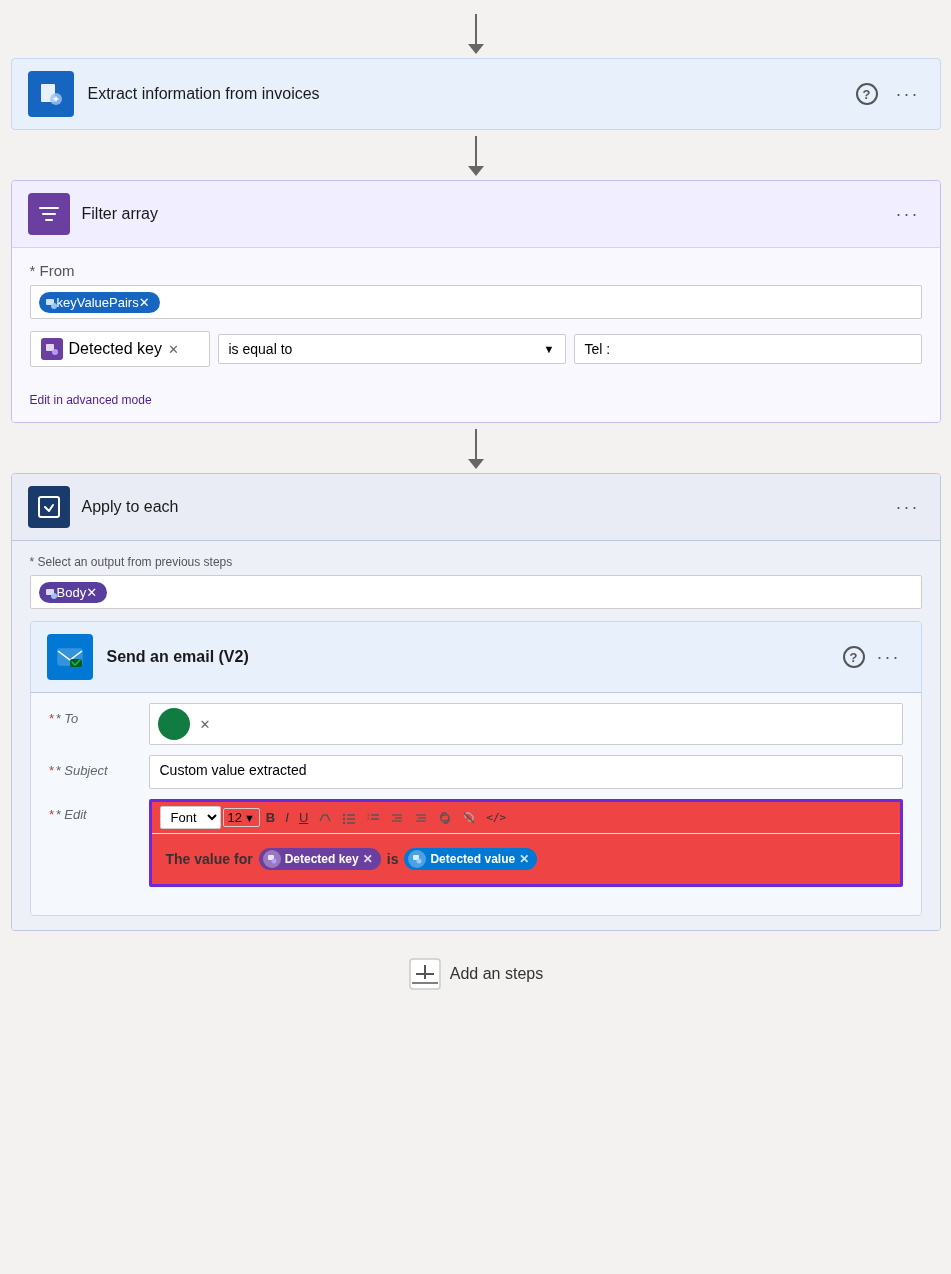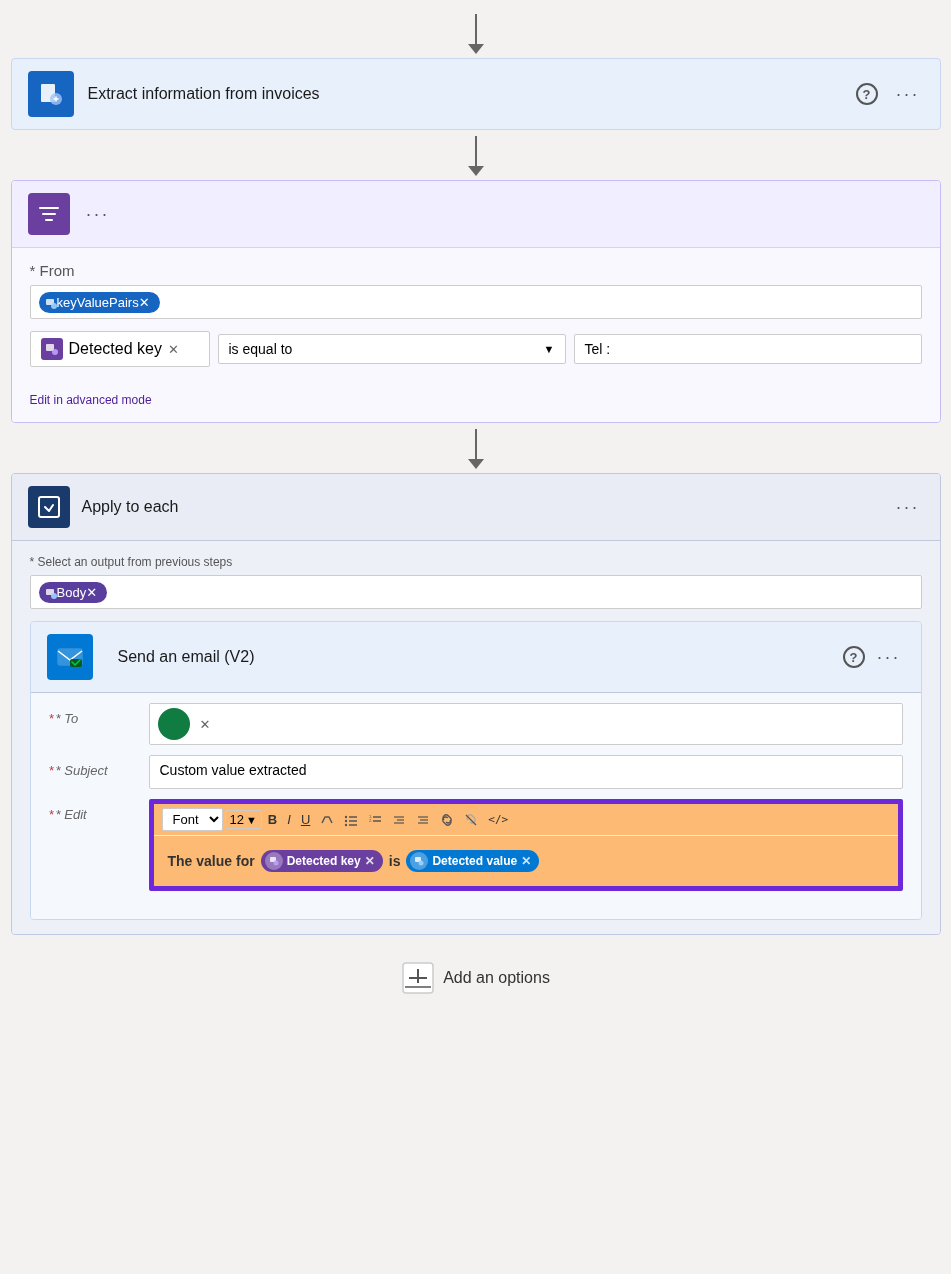--- a/index.html
+++ b/index.html
@@ -175,23 +175,22 @@
       border-radius: 4px;
       display: flex;
       align-items: center;
       justify-content: center;
       margin-right: 14px;
       flex-shrink: 0;
     }
     .card-email .card-header .title {
       flex: 1;
       font-size: 16px;
-      font-weight: 400;
+      font-weight: 700;
       color: #1a1a1a;
-      margin-left: 11px;
     }
     .card-email .card-body {
       padding: 10px 18px 18px 18px;
       background: #f5f8fd;
     }
 
     
     .field-row {
       display: flex;
       align-items: flex-start;
@@ -358,23 +357,23 @@
       display: flex;
       align-items: center;
       justify-content: center;
       font-size: 13px;
       color: #555;
       font-weight: bold;
     }
 
     
     .email-body-wrapper {
-      border: 5px solid #6d28d9;
+      border: 3px solid #6d28d9;
       border-radius: 2px;
-      background: #fdba74;
+      background: #ef4444;
     }
     .email-toolbar {
       display: flex;
       align-items: center;
       padding: 4px 8px;
       border-bottom: 1px solid #eee;
       gap: 2px;
       flex-wrap: wrap;
     }
     .toolbar-font-select {
@@ -502,20 +501,21 @@
     <div class="arrow-head"></div>
   </div>
 
   <div class="card-filter card">
     <div class="card-header">
       <div class="icon-box">
         <svg width="26" height="26" viewBox="0 0 26 26" fill="none">
           <path d="M4 7h18M7 13h12M10 19h6" stroke="white" stroke-width="2" stroke-linecap="round"></path>
         </svg>
       </div>
+      <div class="title">Filter array</div>
       <button class="icon-btn">
         <span class="three-dots">···</span>
       </button>
     </div>
     <div class="card-body">
       <div class="from-label">
         <span>* From</span>
       </div>
       
       <div class="field-input-token" style="margin-bottom:12px;">
@@ -728,16 +728,16 @@
 
   <div class="add-action-container">
     <div class="add-action-icon">
       <svg width="34" height="34" viewBox="0 0 34 34" fill="none">
         <rect x="2" y="2" width="30" height="30" rx="3" fill="white" stroke="#ccc" stroke-width="1.5"></rect>
         <line x1="8" y1="17" x2="26" y2="17" stroke="#555" stroke-width="2"></line>
         <line x1="17" y1="8" x2="17" y2="22" stroke="#555" stroke-width="2"></line>
         <line x1="4" y1="26" x2="30" y2="26" stroke="#555" stroke-width="1.5"></line>
       </svg>
     </div>
-    <span class="add-action-label">Add an options</span>
+    <span class="add-action-label">Add an steps</span>
   </div>
 
 </div>
 
 </body></html>

